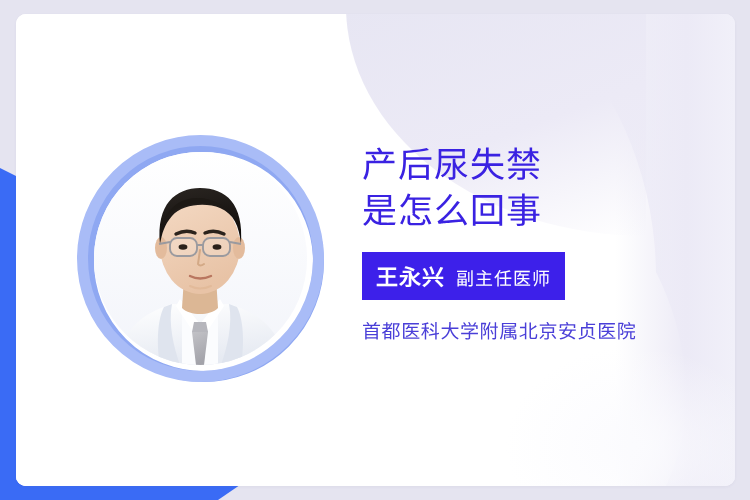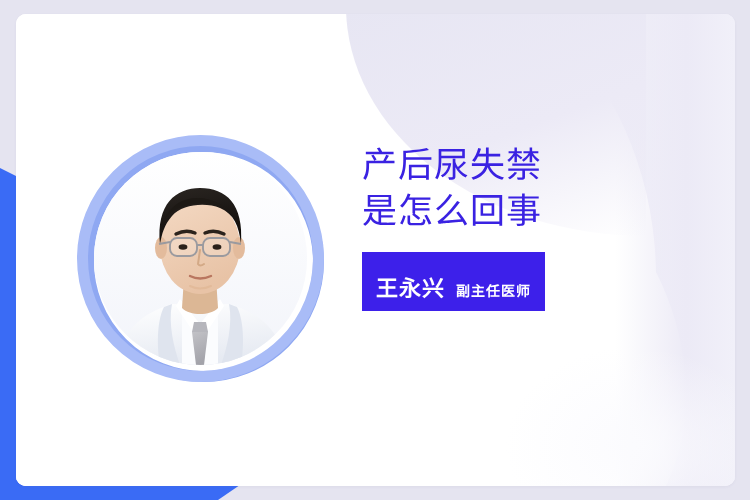--- a/index.html
+++ b/index.html
@@ -172,33 +172,33 @@
     line-height: 46px;
     font-weight: 400;
     letter-spacing: 1px;
     white-space: pre-line;
   }
 
   #name-badge {
     display: inline-flex;
     align-items: baseline;
     background: #3d20ea;
-    padding: 18px 14px 9px 14px;
+    padding: 7px 14px 9px 14px;
     margin-top: 18px;
   }
   #doctor-name {
     color: #ffffff;
     font-size: 22px;
     font-weight: 700;
     letter-spacing: 1px;
   }
   #doctor-title {
     color: #ffffff;
-    font-size: 14px;
-    font-weight: 700;
+    font-size: 18px;
+    font-weight: 400;
     letter-spacing: 1px;
     margin-left: 11px;
   }
 
   #hospital, #department {
     color: #4a3fd8;
     font-size: 19px;
     letter-spacing: 0.6px;
     line-height: 22px;
   }
@@ -303,17 +303,18 @@
     <div id="text-col">
 
       <div id="headline">产后尿失禁
 是怎么回事</div>
 
       <div id="name-badge">
         <span id="doctor-name">王永兴</span>
         <span id="doctor-title">副主任医师</span>
       </div>
 
+      <div id="hospital">首都医科大学附属北京安贞医院</div>
 
     </div>
 
   </div>
 </div>
 
 </body></html>

